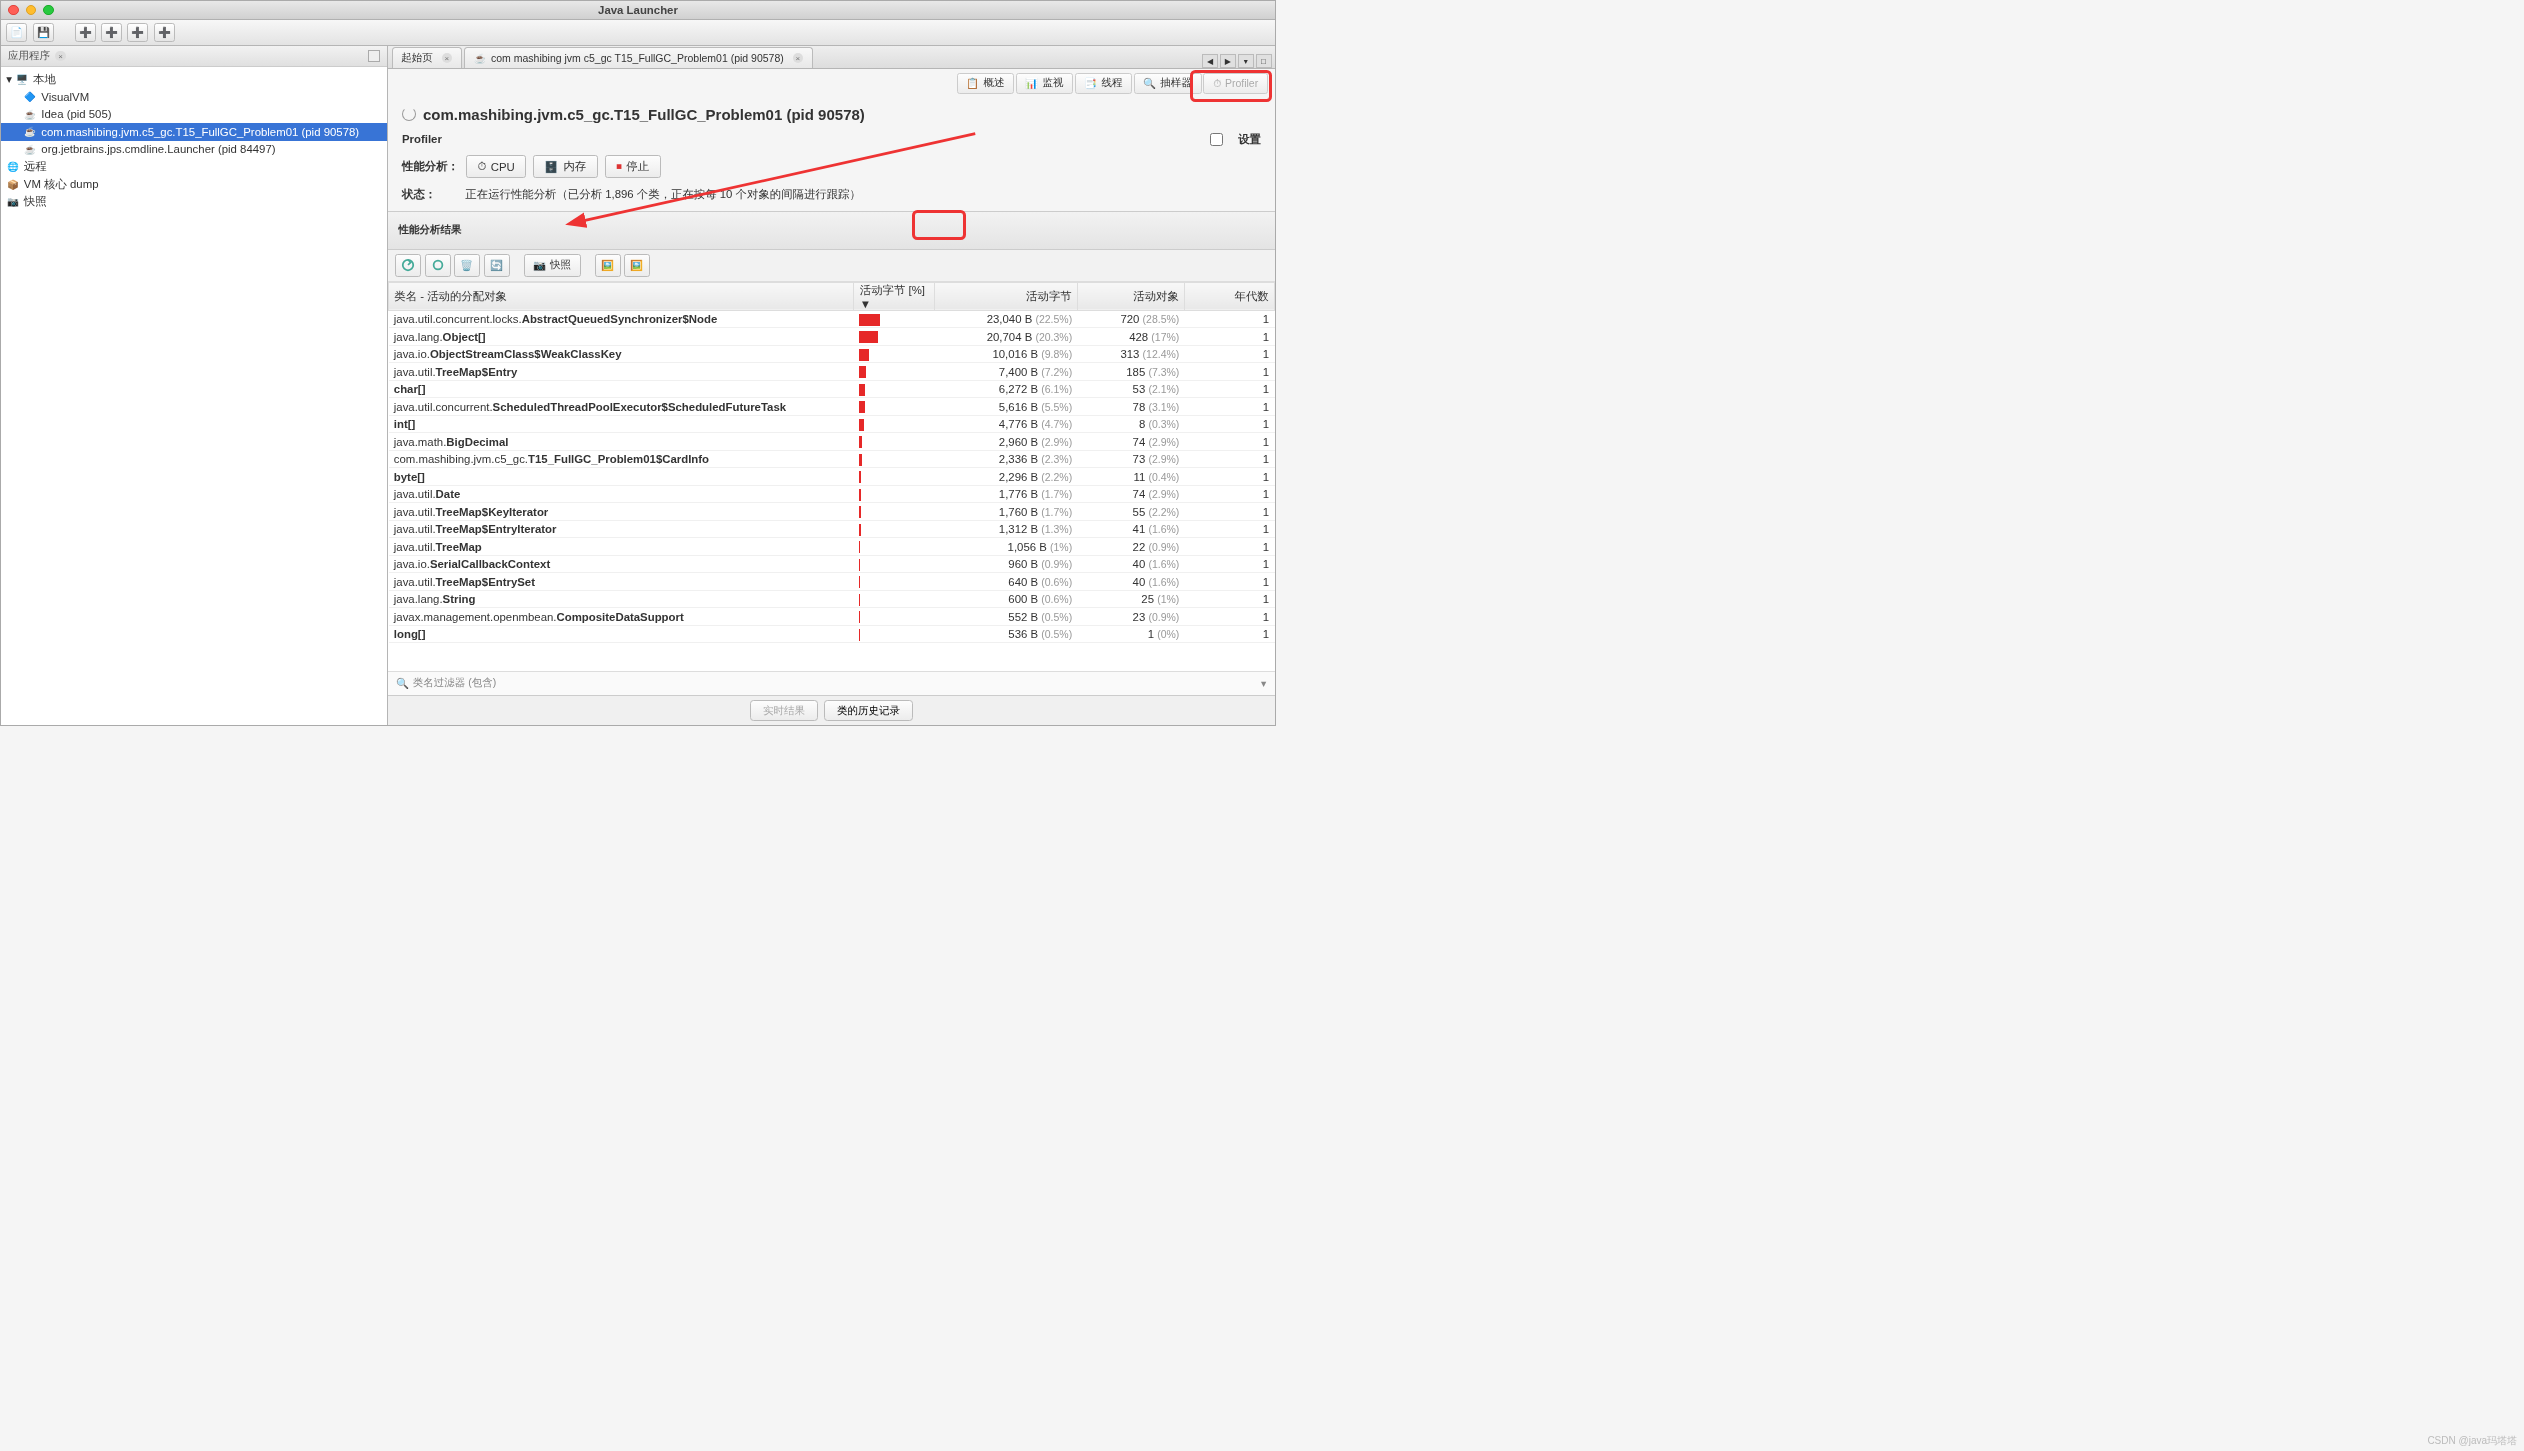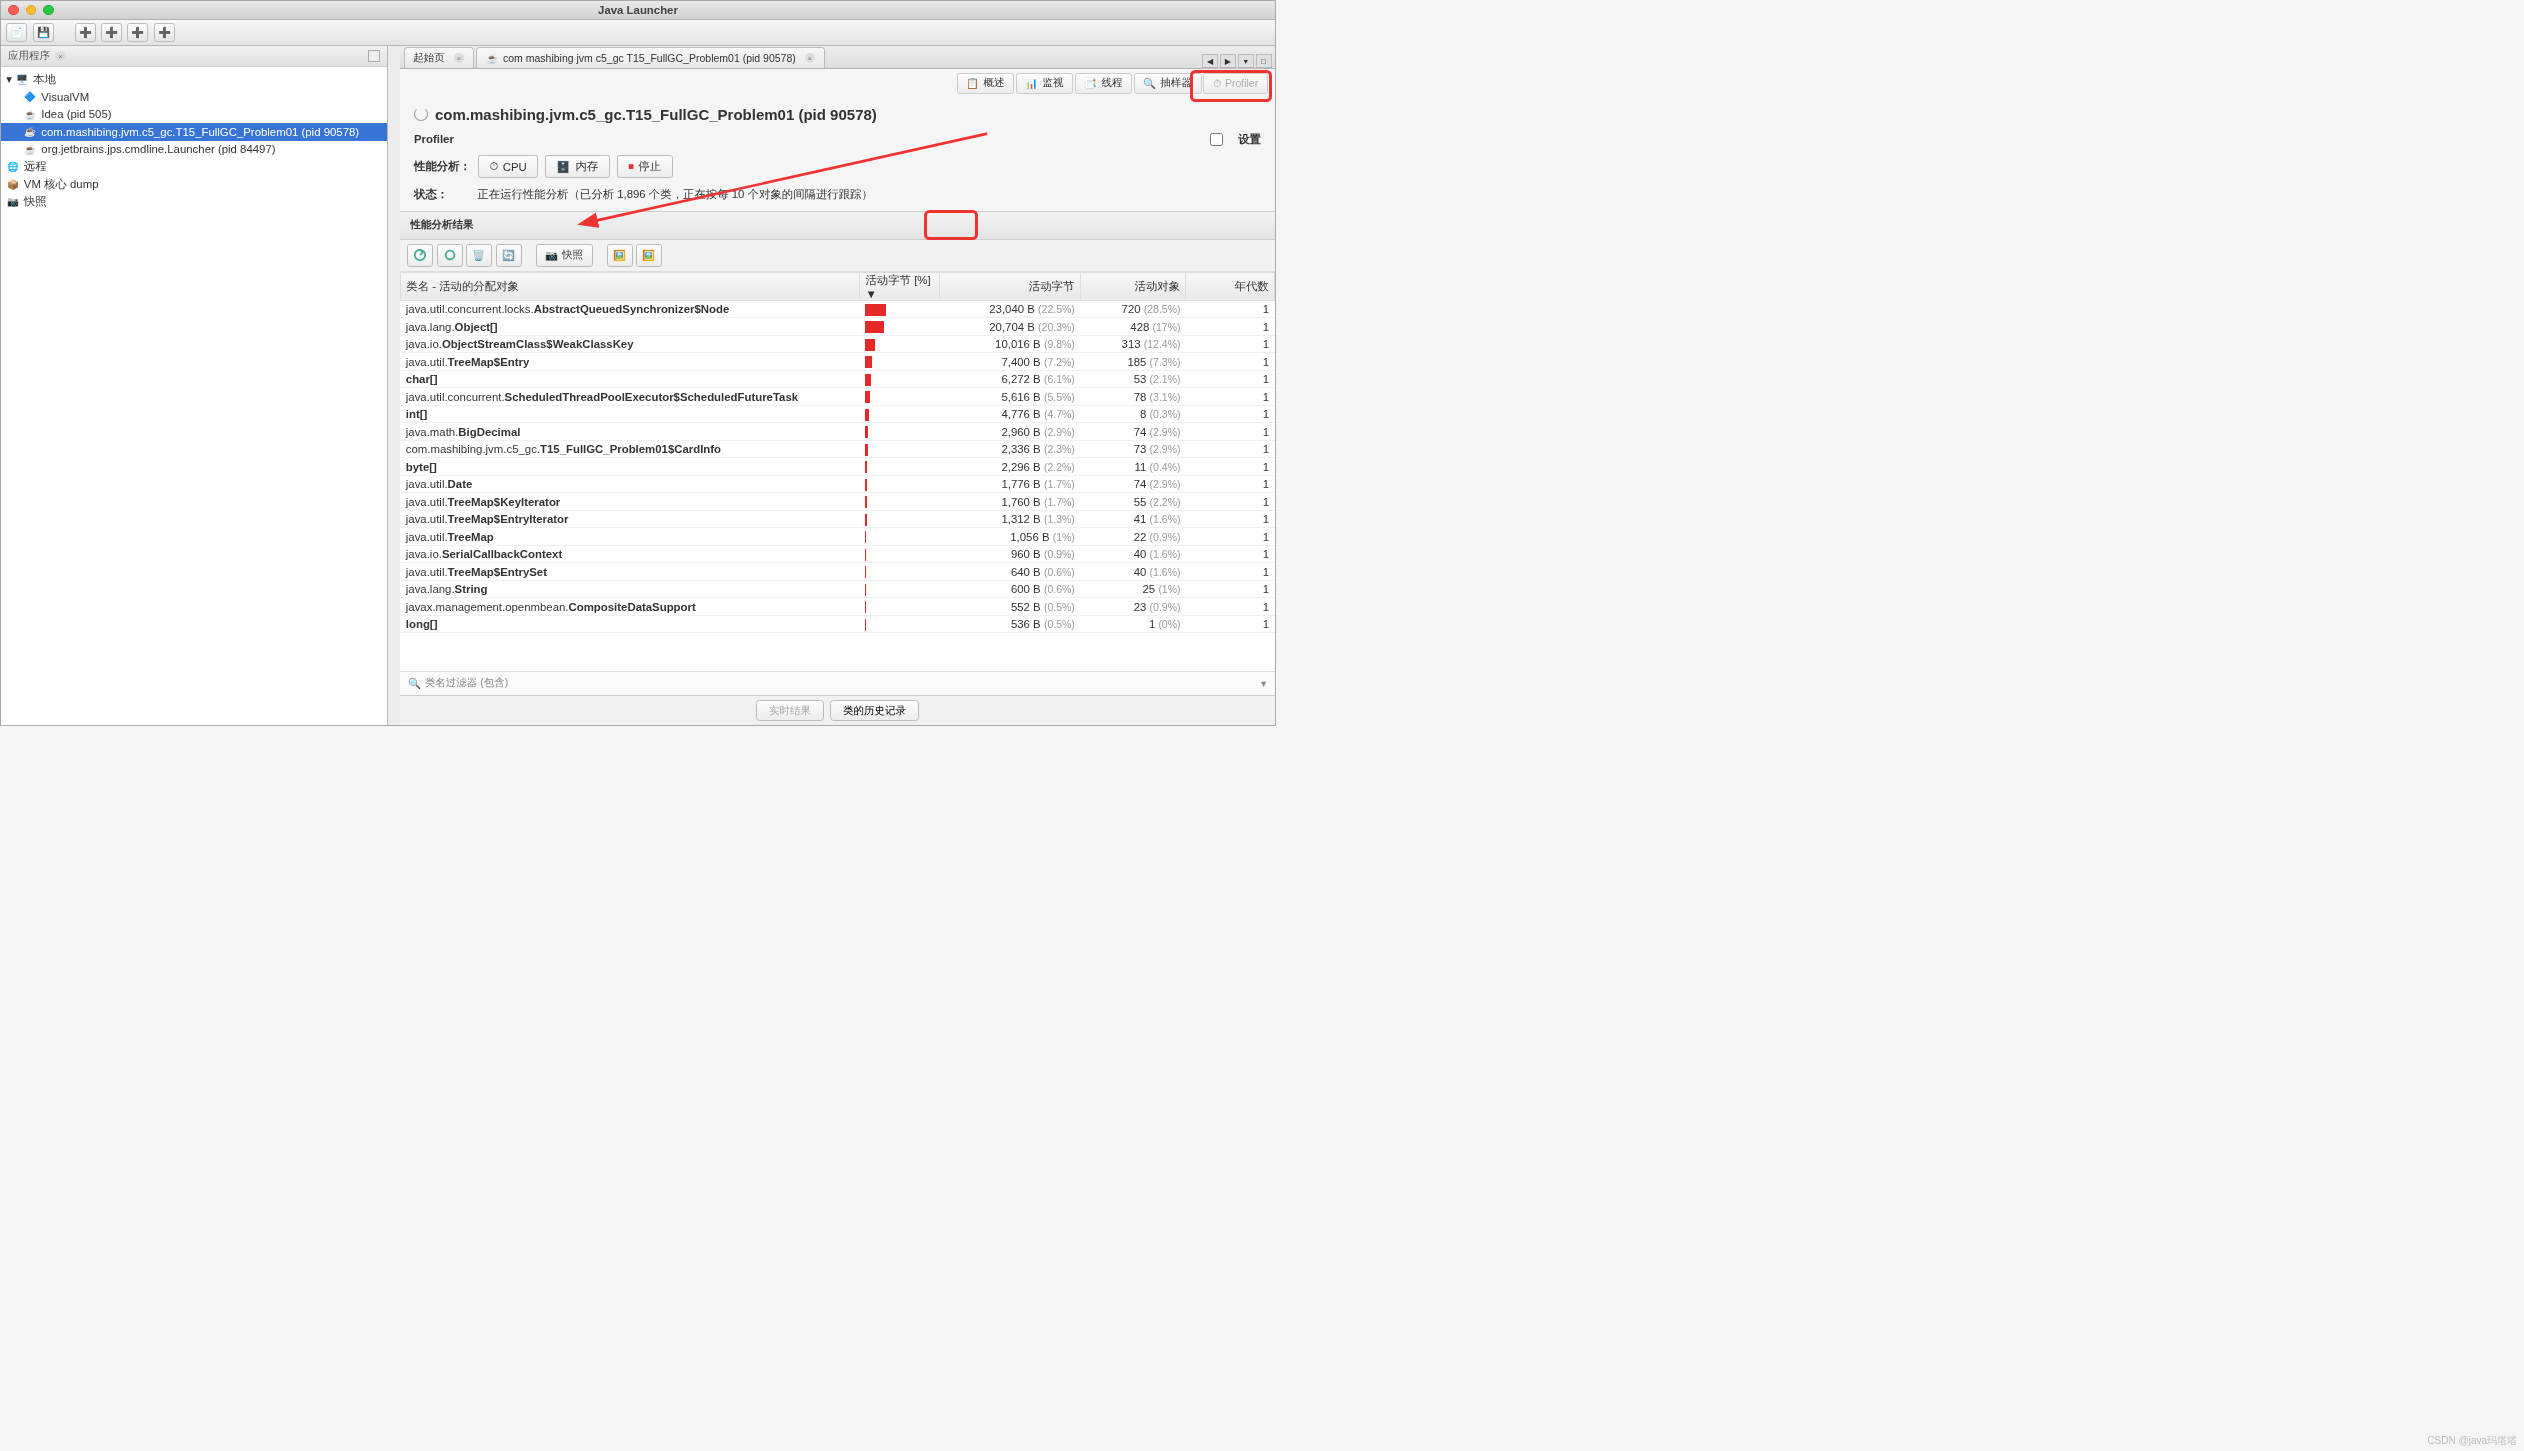--- a/index.html
+++ b/index.html
@@ -18,40 +18,40 @@
 .split { flex: 1; display: flex; overflow: hidden; }
 .left { width: 387px; background: #fff; border-right: 0.9px solid #b5b5b5; display: flex; flex-direction: column; }
 .pane-head { height: 21px; background: linear-gradient(#f2f2f2,#e0e0e0); border-bottom: 0.9px solid #ccc; display: flex; align-items: center; padding: 0 7px; font-size: 10.5px; color: #555; }
 .close-x { width: 10.5px; height: 10.5px; border-radius: 50%; background: #ddd; margin-left: 5.3px; display: inline-flex; align-items: center; justify-content: center; font-size: 8px; color: #777; }
 .tog { margin-left: auto; width: 12.3px; height: 12.3px; border: 0.9px solid #aaa; background: #eee; }
 .tree { padding: 3.5px 0; font-size: 11.4px; }
 .trow { display: flex; align-items: center; height: 17.5px; padding: 0 5.3px; gap: 3.5px; white-space: nowrap; }
 .trow.sel { background: #3874d6; color: #fff; }
 .indent { display: inline-block; width: 14px; }
 .iconsm { width: 14px; height: 14px; display: inline-flex; align-items: center; justify-content: center; font-size: 9.6px; }
-.right { flex: 1; display: flex; flex-direction: column; background: #f5f5f5; margin-left: 12px; }
+.right { flex: 1; display: flex; flex-direction: column; background: #f5f5f5; }
 .tabbar { height: 23px; background: linear-gradient(#eee,#ddd); display: flex; align-items: flex-end; padding: 0 3.5px; border-bottom: 0.9px solid #b5b5b5; }
 .tab { height: 21px; padding: 0 8.8px; background: linear-gradient(#f8f8f8,#e8e8e8); border: 0.9px solid #bbb; border-bottom: none; border-radius: 3.5px 3.5px 0 0; display: flex; align-items: center; gap: 3.5px; font-size: 10.5px; margin-right: 1.8px; }
 .tabctrl { margin-left: auto; display: flex; gap: 1.8px; }
 .tc { width: 16px; height: 14px; background: #e0e0e0; border: 0.9px solid #bbb; display: flex; align-items: center; justify-content: center; font-size: 8px; }
 .subtabs { height: 28px; display: flex; align-items: center; justify-content: flex-end; padding: 0 7px; gap: 1.8px; background: #f5f5f5; position: relative; }
 .stab { height: 21px; padding: 0 8.8px; background: linear-gradient(#fdfdfd,#ececec); border: 0.9px solid #ccc; border-radius: 2.6px; display: flex; align-items: center; gap: 3.5px; font-size: 10.5px; }
 .hlbox { position: absolute; border: 3.5px solid #e33; border-radius: 5.3px; pointer-events: none; }
 .hl1 { right: 3.5px; top: 0.9px; width: 82px; height: 32px; }
 .hl2 { left: 524px; top: 164px; width: 54px; height: 30px; }
 .arrow { position: absolute; pointer-events: none; }
 .content { flex: 1; display: flex; flex-direction: column; padding: 0; overflow: hidden; }
 .pgtitle { font-size: 15px; font-weight: bold; padding: 8.8px 14px 5.3px; display: flex; align-items: center; gap: 7px; }
 .spin { width: 14px; height: 14px; border: 1.8px solid #999; border-top-color: transparent; border-radius: 50%; }
 .section-h { padding: 3.5px 14px; font-weight: bold; font-size: 11.4px; display: flex; align-items: center; }
 .check { margin-left: auto; display: flex; align-items: center; gap: 15px; }
 .perfrow { display: flex; align-items: center; padding: 5.3px 14px; gap: 7px; font-size: 11.4px; }
 .perfbtn { height: 23px; padding: 0 10.5px; background: linear-gradient(#fdfdfd,#ececec); border: 0.9px solid #bbb; border-radius: 2.6px; display: flex; align-items: center; gap: 4.4px; }
 .statusrow { padding: 3.5px 14px 8.8px; font-size: 11.4px; }
-.reshead { height: 29px; background: linear-gradient(#f2f2f2,#e4e4e4); border-top: 0.9px solid #ccc; border-bottom: 0.9px solid #ccc; padding: 0 10.5px; display: flex; align-items: center; font-size: 10.5px; font-weight: bold; }
+.reshead { height: 39px; background: linear-gradient(#f2f2f2,#e4e4e4); border-top: 0.9px solid #ccc; border-bottom: 0.9px solid #ccc; padding: 0 10.5px; display: flex; align-items: center; font-size: 10.5px; font-weight: bold; }
 .restool { height: 32px; display: flex; align-items: center; padding: 0 7px; gap: 3.5px; background: #f2f2f2; border-bottom: 0.9px solid #ddd; }
 .rtbtn { width: 26px; height: 23px; background: linear-gradient(#fdfdfd,#ececec); border: 0.9px solid #bbb; border-radius: 2.6px; display: flex; align-items: center; justify-content: center; }
 .rtbtn.wide { width: auto; padding: 0 8.8px; gap: 3.5px; }
 .sep { width: 7px; }
 .tablewrap { flex: 1; overflow: auto; background: #fff; position: relative; }
 table { width: 100%; border-collapse: collapse; font-size: 11.4px; }
 thead th { height: 19px; background: linear-gradient(#f8f8f8,#e8e8e8); border: 0.9px solid #ddd; padding: 0 5.3px; text-align: left; font-weight: normal; position: sticky; top: 0; }
 thead th.r { text-align: right; }
 tbody td { height: 17.5px; padding: 0 5.3px; border-bottom: 0.9px solid #f0f0f0; white-space: nowrap; }
 tbody td.r { text-align: right; }

